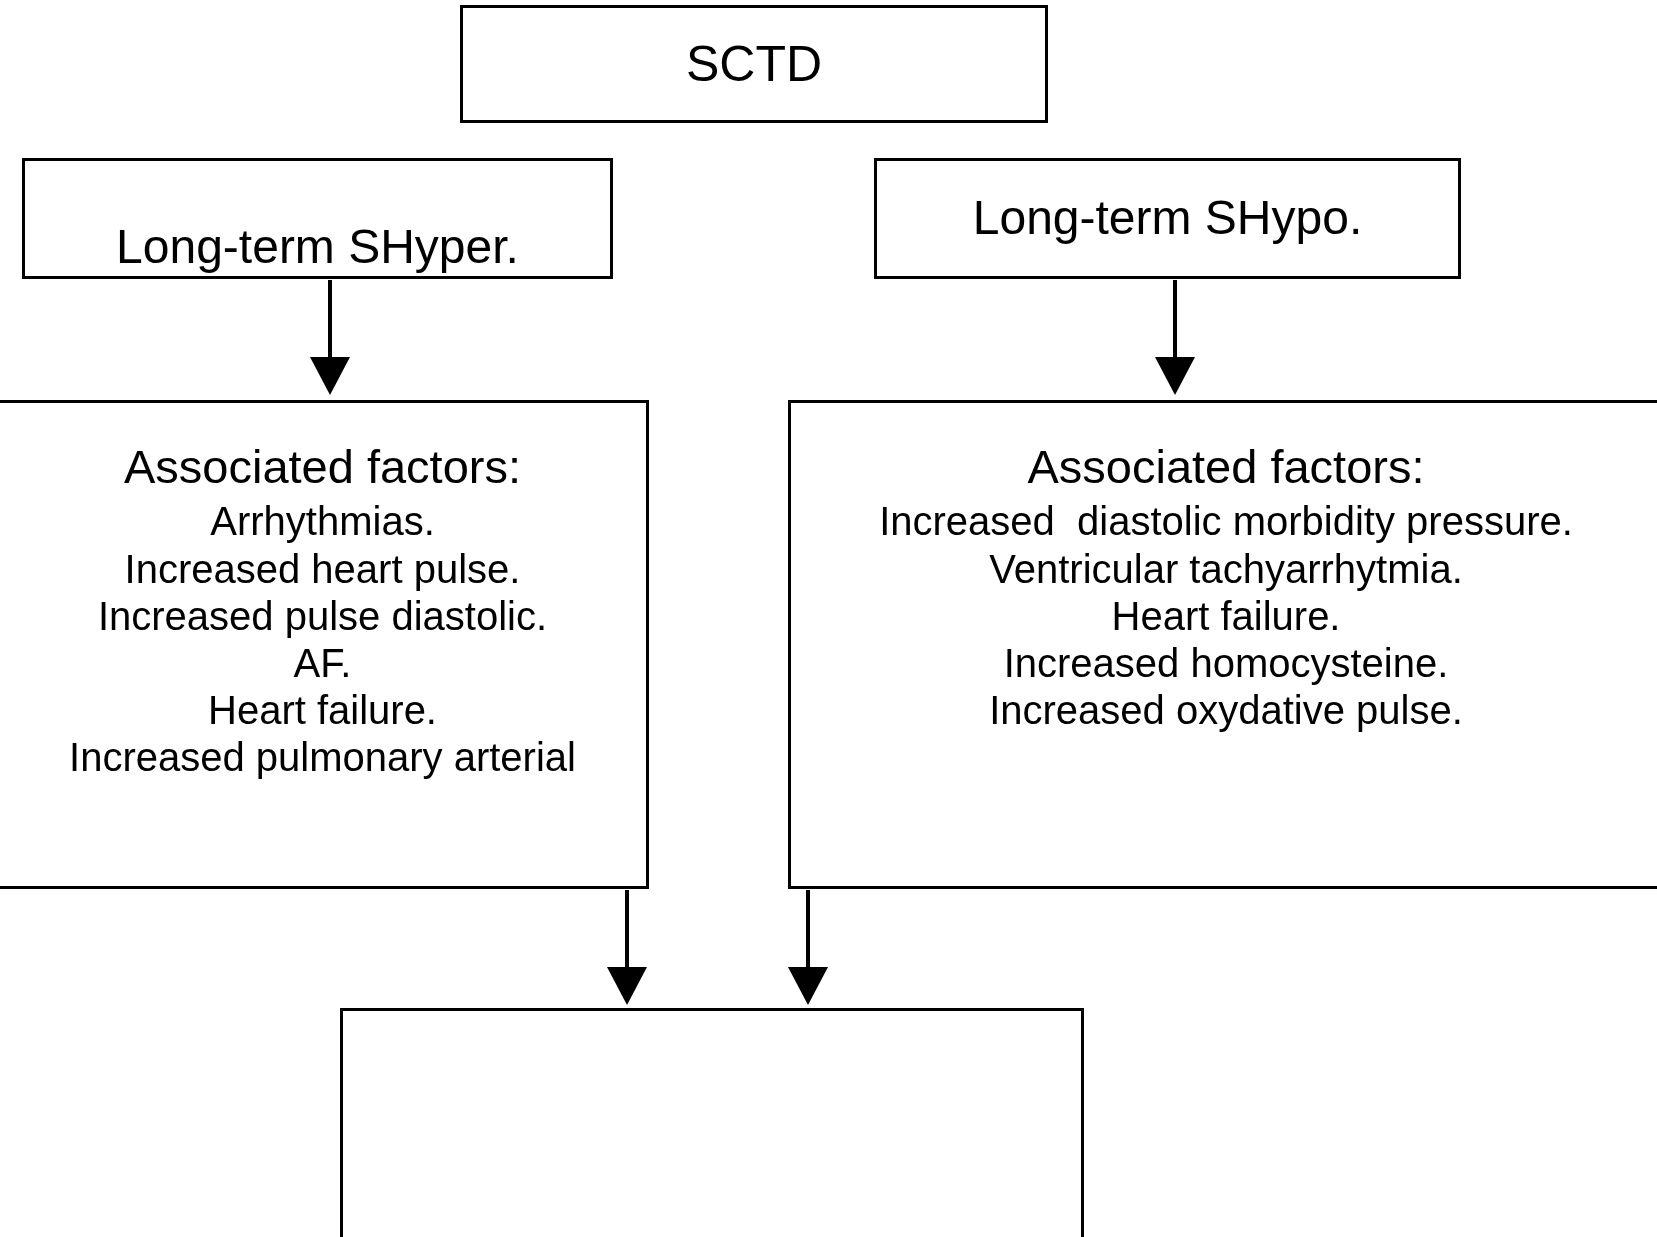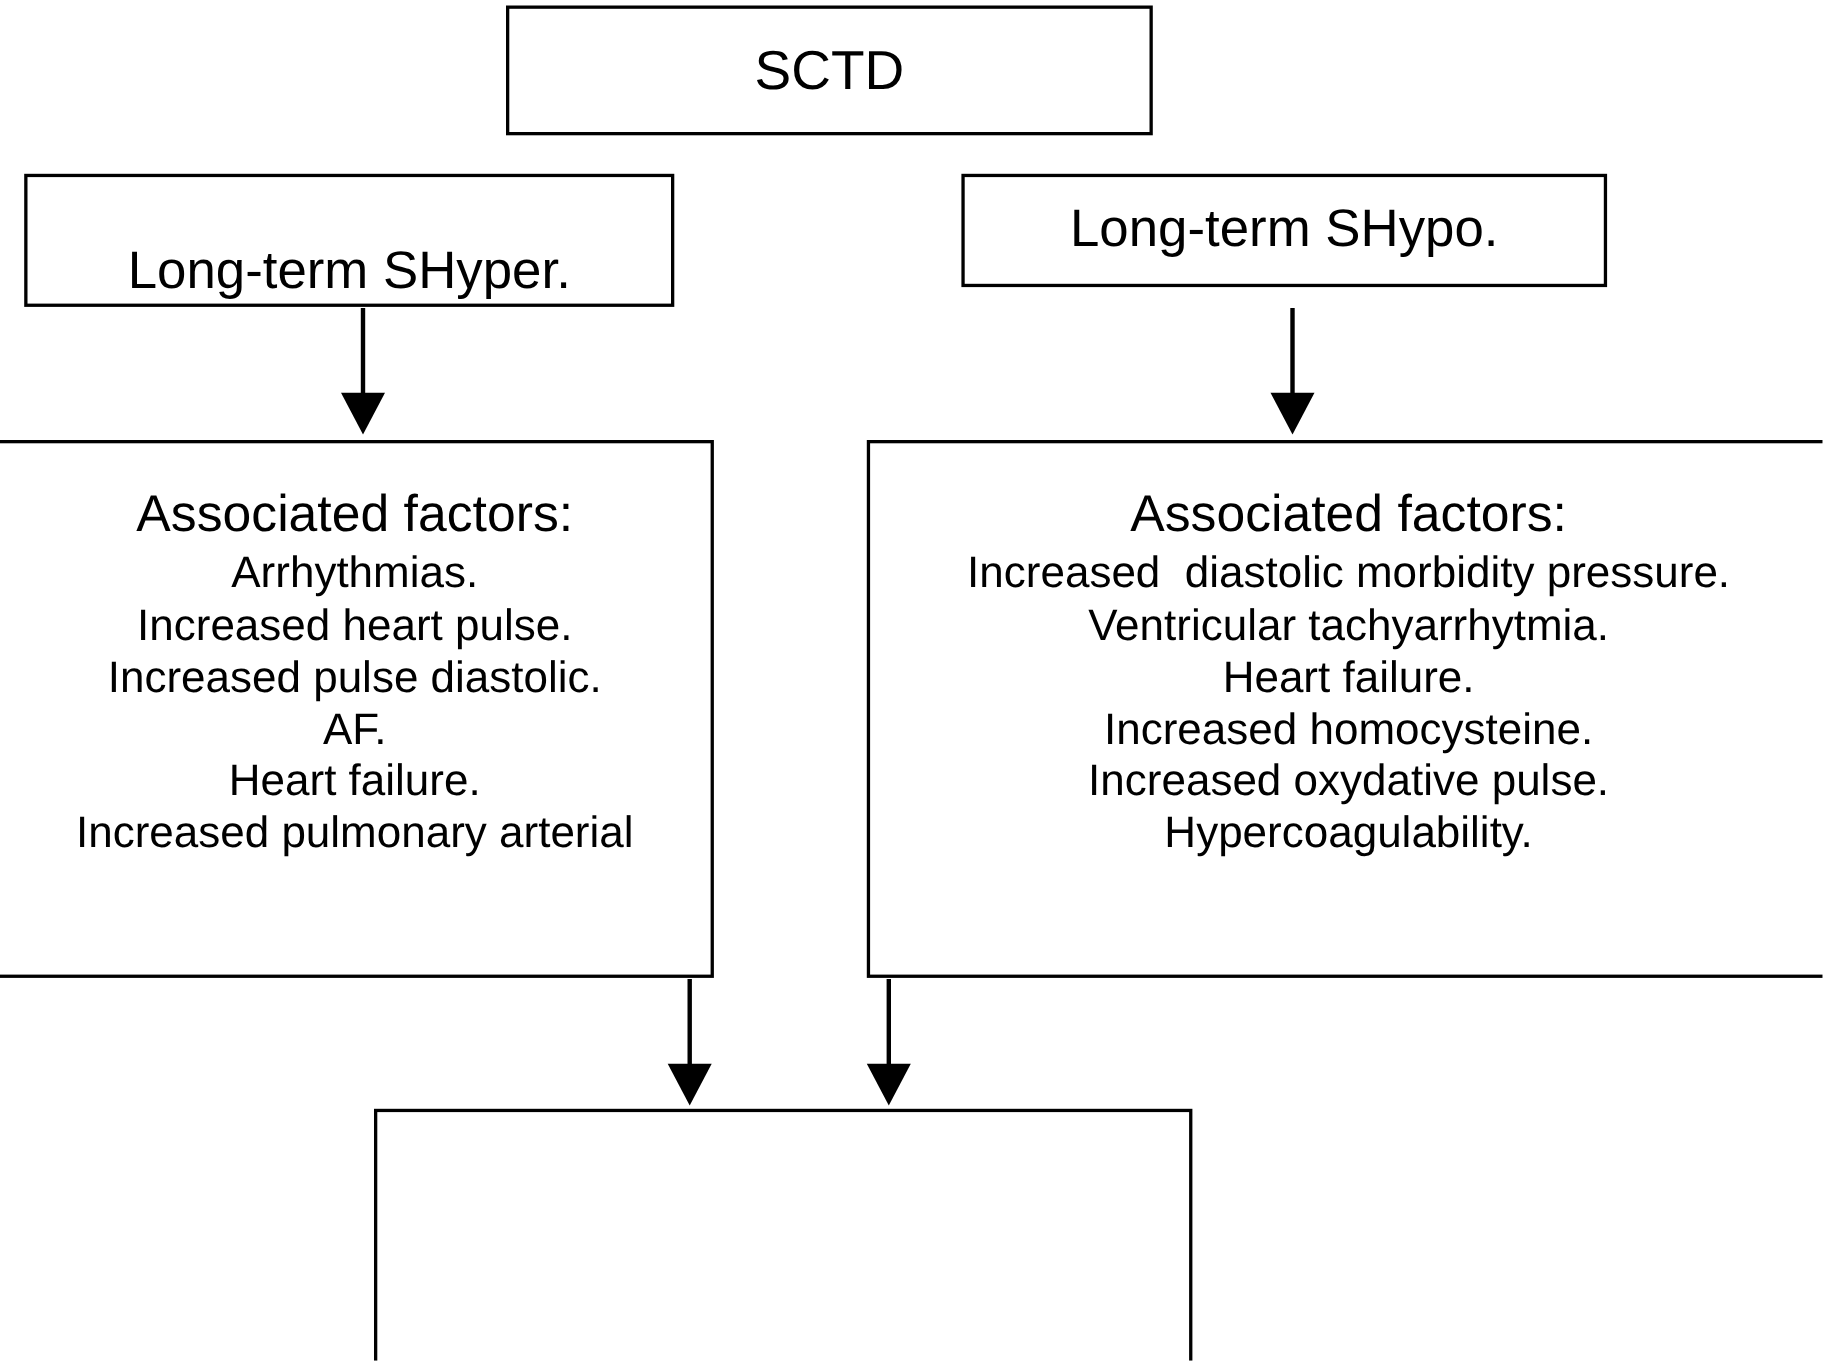--- a/index.html
+++ b/index.html
@@ -40,21 +40,21 @@
     left: 421px; top: 5px; width: 588px; height: 118px;
     font-size: 50px;
     margin-left: 39px;
   }
   #node-shyper {
     left: 22px; top: 158px; width: 591px; height: 121px;
     font-size: 48px;
     justify-content: flex-end;
   }
   #node-shypo {
-    left: 874px; top: 158px; width: 587px; height: 103px;
+    left: 874px; top: 158px; width: 587px; height: 121px;
     font-size: 48px;
   }
   #node-factors-left {
     left: -4px; top: 400px; width: 653px; height: 489px;
     font-size: 40px;
     justify-content: flex-start;
     padding-top: 36px;
   }
   #node-factors-left .heading { font-size: 47px; padding-bottom: 4px; }
   #node-factors-right {
@@ -139,21 +139,20 @@
     <span class="line">Increased pulmonary arterial</span>
   </div>
 
   <div class="node" id="node-factors-right">
     <span class="line heading">Associated factors:</span>
     <span class="line">Increased  diastolic morbidity pressure.</span>
     <span class="line">Ventricular tachyarrhytmia.</span>
     <span class="line">Heart failure.</span>
     <span class="line">Increased homocysteine.</span>
     <span class="line">Increased oxydative pulse.</span>
-    <span class="line">Hypercoagulability.</span>
   </div>
 
   <div class="connector" id="arrow-left-out">
     <span class="stem"></span>
     <span class="head"></span>
   </div>
 
   <div class="connector" id="arrow-right-out">
     <span class="stem"></span>
     <span class="head"></span>

